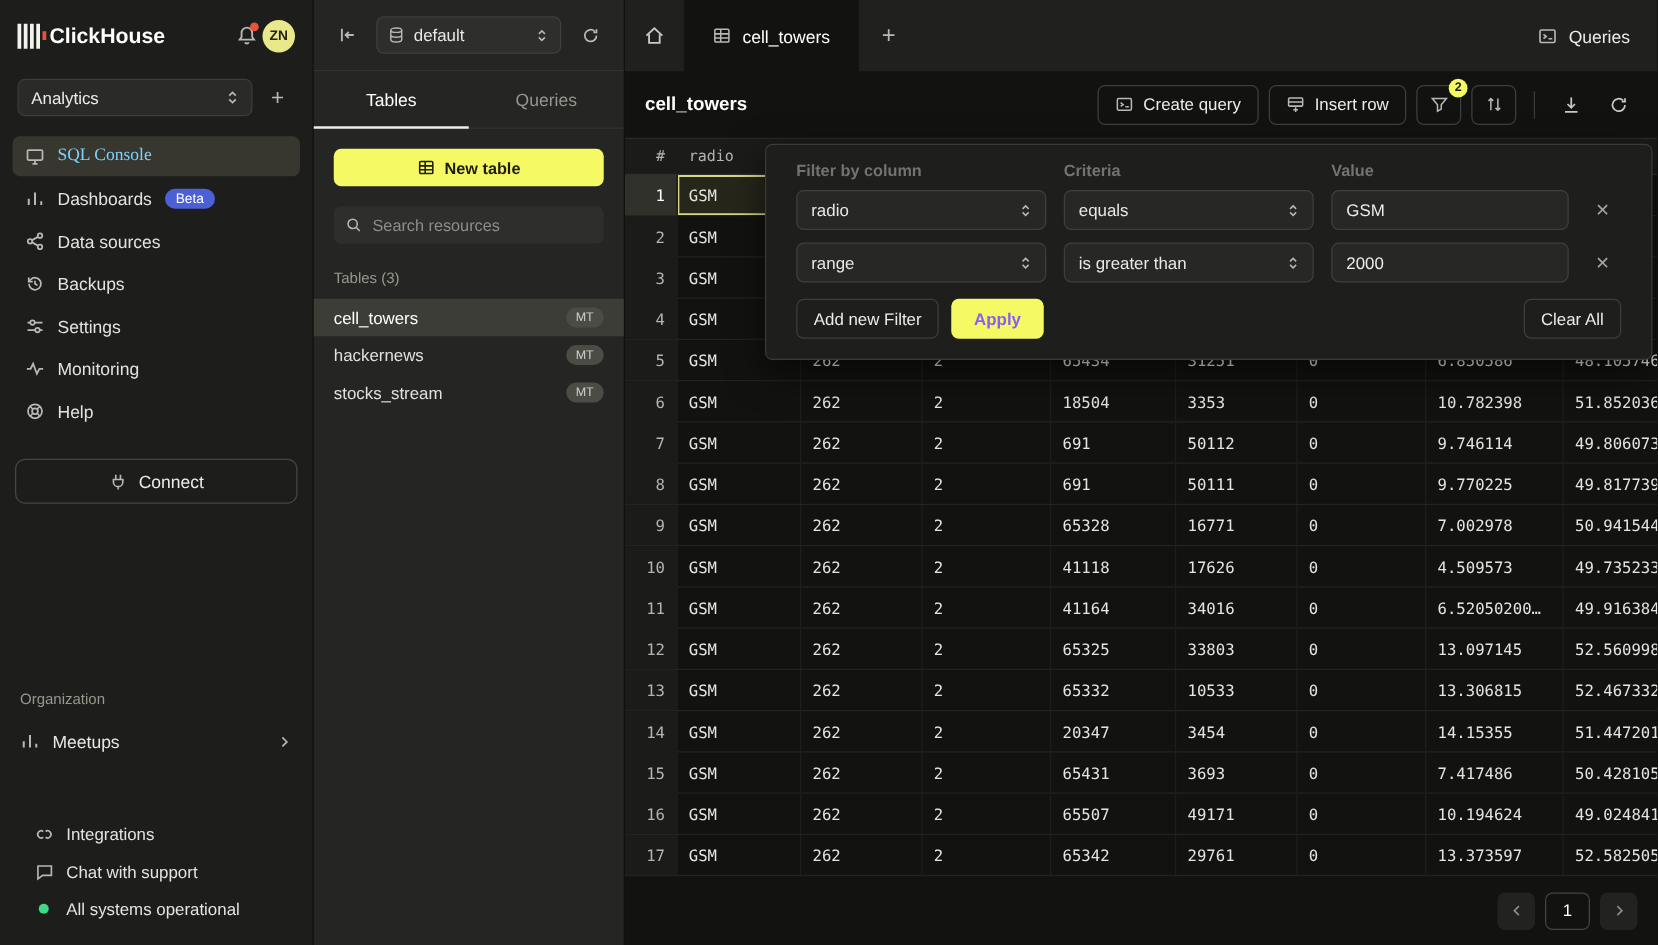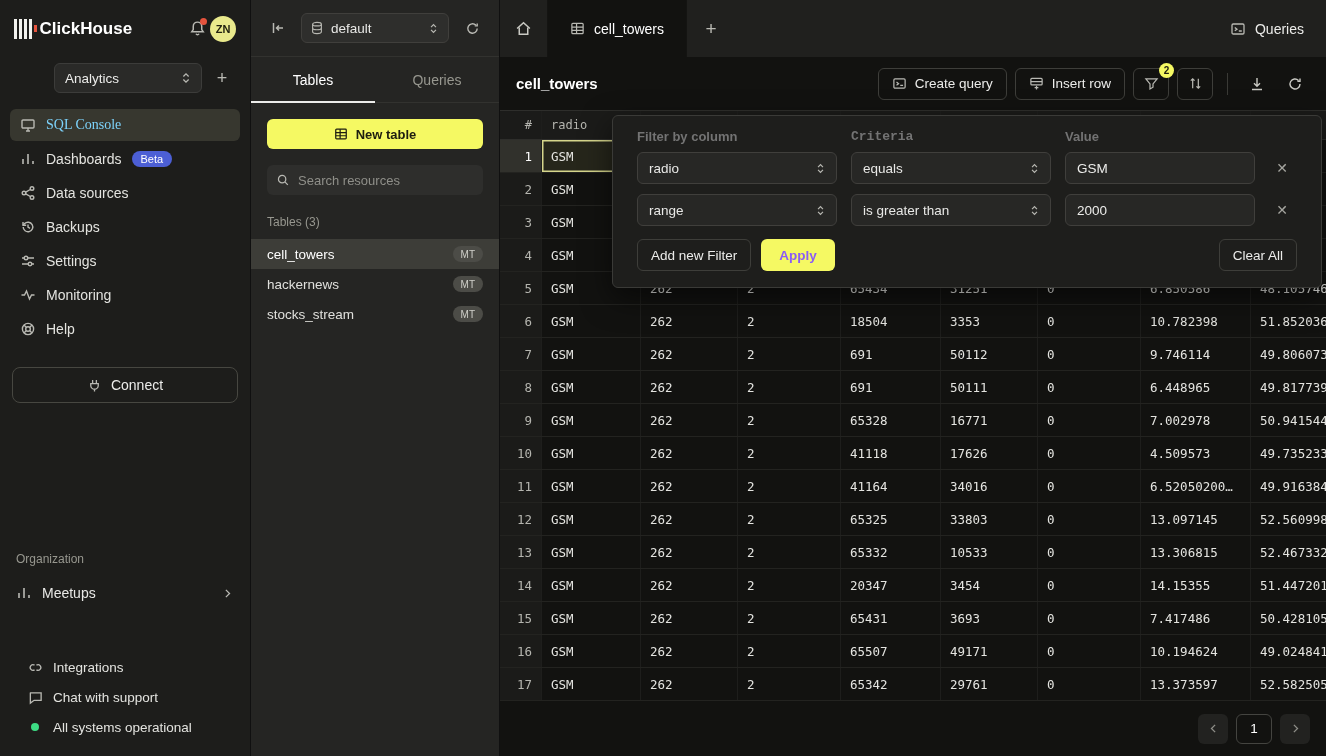--- a/index.html
+++ b/index.html
@@ -17,21 +17,21 @@
   .sidebar { width:250px; background:#1d1d1b; display:flex; flex-direction:column; }
   .sb-top { height:57px; display:flex; align-items:center; padding:0 14px; gap:3px; }
   .logo { display:flex; align-items:center; gap:2.5px; height:22px; }
   .logo i { display:block; width:2.5px; height:20px; background:#f2f2ee; }
   .logo i.short { height:7px; align-self:center; }
   .brand { font-size:17px; font-weight:700; color:#fff; flex:1; }
   .bell-wrap { position:relative; width:20px; height:20px; display:flex; align-items:center; justify-content:center; cursor:pointer; }
   .bell-dot { position:absolute; top:-1px; right:0; width:7px; height:7px; border-radius:50%; background:#e5533d; }
   .avatar { width:26px; height:26px; border-radius:50%; background:#e9e98c; color:#232310; font-size:11px; font-weight:700; display:flex; align-items:center; justify-content:center; }
 
-  .ws-row { display:flex; align-items:center; gap:6px; padding:6px 14px 8px;margin-left:40px; }
+  .ws-row { display:flex; align-items:center; gap:6px; padding:6px 14px 8px; }
   .ws-select { flex:1; height:30px; background:#2a2a28; border:1px solid #3c3c3a; border-radius:6px; display:flex; align-items:center; padding:0 8px 0 10px; font-size:13.5px; color:#ececea; cursor:pointer; }
   .ws-select span { flex:1; }
   .ws-plus { width:28px; height:28px; display:flex; align-items:center; justify-content:center; color:#b9b9b3; font-size:18px; cursor:pointer; border-radius:6px; }
 
   .nav { padding:8px 10px 0; }
   .nav-item { height:32px; margin-bottom:2px; display:flex; align-items:center; gap:10px; padding:0 10px; border-radius:6px; font-size:14px; color:#e3e3df; cursor:pointer; }
   .nav-item.active { background:#37372f; color:#7dd3fc;font-family:Liberation Serif, serif; }
   .badge-beta { background:#4c5fd5; color:#fff; font-size:11px; padding:2px 9px; border-radius:10px; }
 
   .connect-btn { margin:20px 12px 0; height:36px; border:1px solid #474741; border-radius:8px; display:flex; align-items:center; justify-content:center; gap:9px; font-size:14px; color:#ececea; cursor:pointer; background:transparent; }
@@ -95,21 +95,21 @@
   .g-row.active .c0 { background:#31312c; color:#fff; }
   .g-row.active .c1 { box-shadow: inset 0 0 0 1.5px #d6d68c; background:#26261b; }
 
   .g-footer { height:55px; display:flex; align-items:center; justify-content:flex-end; gap:8px; padding:0 16px; flex:0 0 auto; font-family:"Liberation Sans", sans-serif; }
   .pg-btn { width:30px; height:30px; border-radius:6px; background:#222220; display:flex; align-items:center; justify-content:center; color:#8f8f89; cursor:pointer; }
   .pg-box { min-width:36px; height:30px; border:1px solid #444440; border-radius:6px; display:flex; align-items:center; justify-content:center; font-size:13.5px; color:#fff; padding:0 8px; }
 
   
   .filter-pop { position:absolute; top:115px; left:112px; right:4px; background:#1e1e1c; border:1px solid #3a3a37; border-radius:6px; box-shadow:0 10px 30px rgba(0,0,0,.55); padding:13px 24px 16px; z-index:5; }
   .fp-heads { display:flex; gap:14px; margin-bottom:8px; font-size:13px; font-weight:600; color:#737373; }
-  .fp-h1 { width:200px; } .fp-h2 { width:200px;font-family:Liberation Mono, monospace; } .fp-h3 { width:190px; }
+  .fp-h1 { width:200px; } .fp-h2 { width:200px; } .fp-h3 { width:190px; }
   .fp-row { display:flex; gap:14px; align-items:center; margin-bottom:10px; }
   .fp-select { width:200px; height:32px; background:#272725; border:1px solid #403f3c; border-radius:6px; display:flex; align-items:center; padding:0 9px 0 11px; font-size:13.5px; cursor:pointer; }
   .fp-select span { flex:1; }
   .fp-input { width:190px; height:32px; background:#272725; border:1px solid #403f3c; border-radius:6px; color:#ececea; font-size:13.5px; font-family:inherit; padding:0 11px; outline:none; }
   .fp-x { width:26px; height:26px; display:flex; align-items:center; justify-content:center; color:#a5a59f; font-size:14px; cursor:pointer; }
   .fp-actions { display:flex; align-items:center; gap:10px; margin-top:13px; }
   .btn-apply { height:32px; border:none; border-radius:6px; background:var(--accent,#f5f963); color:#8b5cf6; font-size:13.5px; font-weight:600; padding:0 18px; cursor:pointer; font-family:inherit; }
   .btn-clear { margin-left:auto; }
 </style>
 </head>
@@ -477,21 +477,21 @@
           </div>
 
           <div class="g-row">
             <div class="cell c0">8</div>
             <div class="cell c1">GSM</div>
             <div class="cell c2">262</div>
             <div class="cell c3">2</div>
             <div class="cell c4">691</div>
             <div class="cell c5">50111</div>
             <div class="cell c6">0</div>
-            <div class="cell c7">6.448965</div>
+            <div class="cell c7">9.770225</div>
             <div class="cell c8">49.817739</div>
           </div>
 
           <div class="g-row">
             <div class="cell c0">9</div>
             <div class="cell c1">GSM</div>
             <div class="cell c2">262</div>
             <div class="cell c3">2</div>
             <div class="cell c4">65328</div>
             <div class="cell c5">16771</div>

